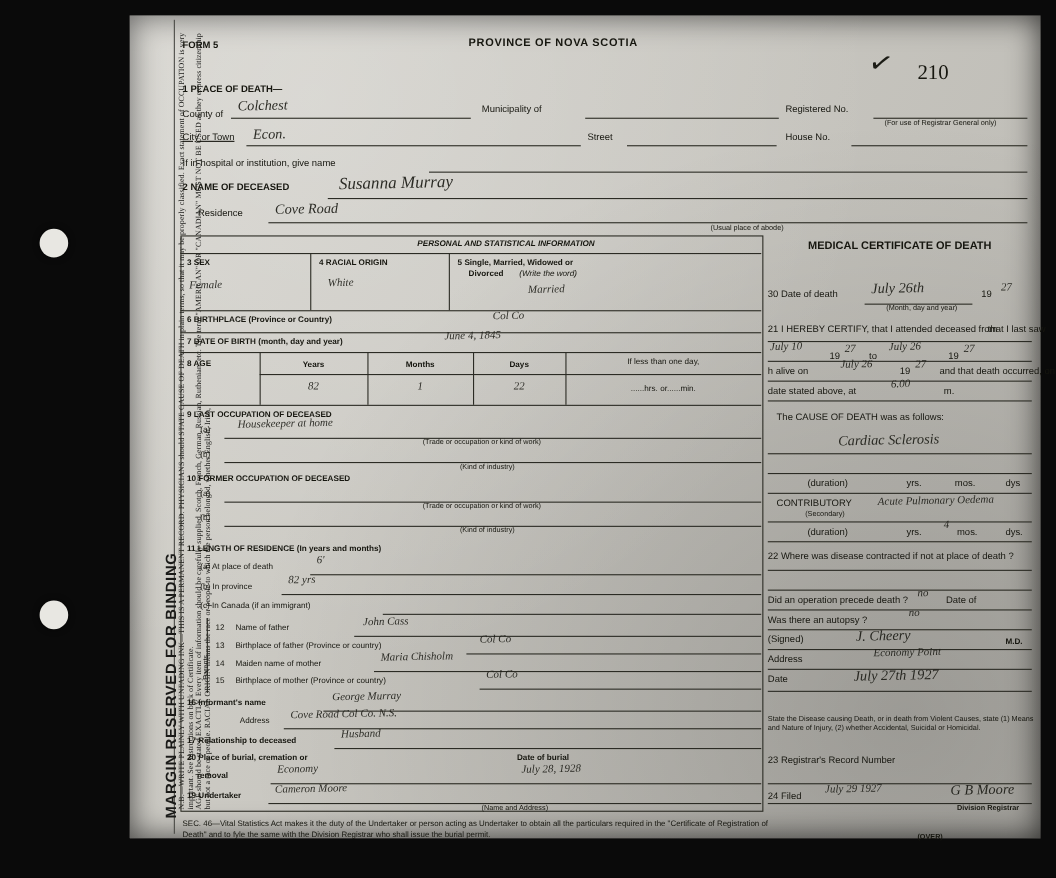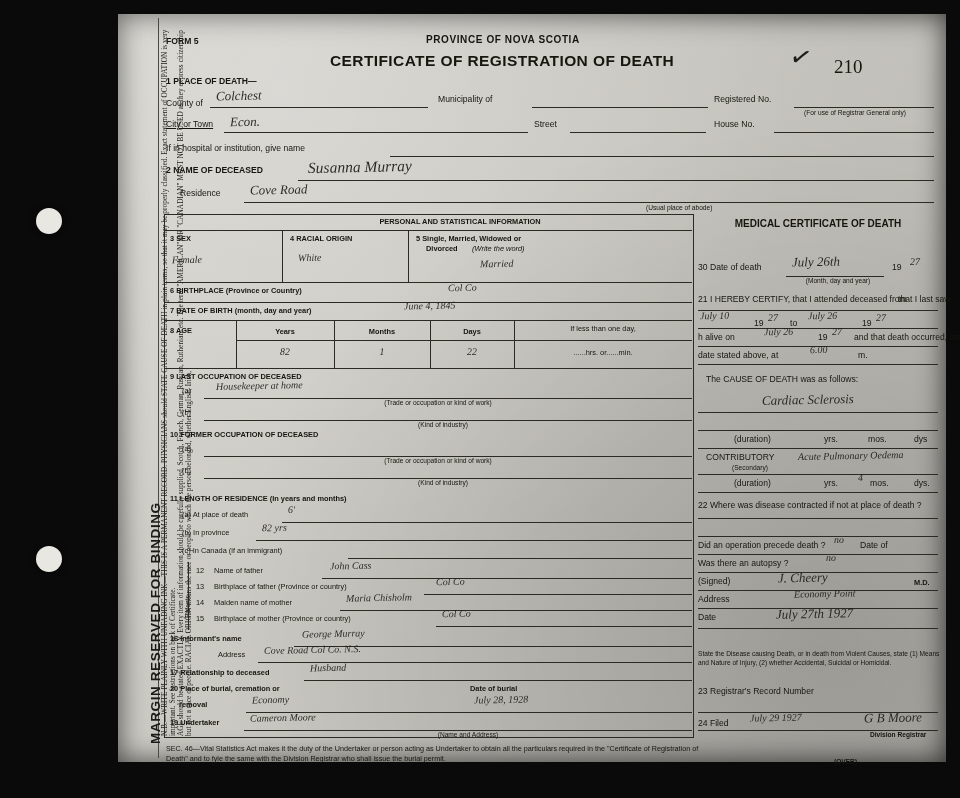--- a/index.html
+++ b/index.html
@@ -91,21 +91,20 @@
   <div style="position:absolute;left:176px;top:20px;width:0;height:0;">
     <div class="vtext vsmall" style="left:1px;top:716px;width:714px;white-space:normal;">
       <span>AGE should be stated EXACTLY.  Every item of information should be carefully supplied.  Scotch, French, German, Russian, Ruthenian, etc.  The term "AMERICAN" OR "CANADIAN" MUST NOT BE USED as they express citizenship but not a race or people.  RACIAL ORIGIN means the race or people to which the person belonged, whether English, Irish,</span>
     </div>
   </div>
 
   <div class="form">
 
     <div class="t sans b sm" style="left:8px;top:18px;">FORM 5</div>
     <div class="t sans b md" style="left:268px;top:16px;letter-spacing:.6px;">PROVINCE OF NOVA SCOTIA</div>
-    <div class="t sans b xl" style="left:172px;top:34px;letter-spacing:.4px;">CERTIFICATE OF REGISTRATION OF DEATH</div>
     <div class="tick" style="left:632px;top:24px;">✓</div>
     <div class="t num210" style="left:676px;top:38px;">210</div>
 
     <div class="t sans b sm" style="left:8px;top:58px;">1  PLACE OF DEATH—</div>
     <div class="t sans sm" style="left:8px;top:80px;">County of</div>
     <div class="t hw lg" style="left:58px;top:70px;">Colchest</div>
     <div class="ln" style="left:52px;top:89px;width:218px;"></div>
     <div class="t sans sm" style="left:280px;top:76px;">Municipality of</div>
     <div class="ln" style="left:374px;top:89px;width:176px;"></div>
     <div class="t sans sm" style="left:556px;top:76px;">Registered No.</div>
@@ -126,21 +125,21 @@
     <div class="t sans b sm" style="left:8px;top:147px;">2  NAME OF DECEASED</div>
     <div class="t hw xl" style="left:150px;top:140px;">Susanna Murray</div>
     <div class="ln" style="left:140px;top:162px;width:636px;"></div>
     <div class="t sans sm" style="left:22px;top:170px;">Residence</div>
     <div class="t hw lg" style="left:92px;top:164px;">Cove Road</div>
     <div class="ln" style="left:86px;top:184px;width:690px;"></div>
     <div class="t sans tiny" style="left:488px;top:186px;">(Usual place of abode)</div>
 
     <div class="bx" style="left:6px;top:196px;width:528px;height:522px;"></div>
     <div class="ln" style="left:6px;top:212px;width:528px;"></div>
-    <div class="t sans b xs c" style="left:6px;top:199px;width:592px;">PERSONAL AND STATISTICAL INFORMATION</div>
+    <div class="t sans b xs c" style="left:6px;top:199px;width:592px;font-style:italic;">PERSONAL AND STATISTICAL INFORMATION</div>
 
     <div class="t sans b md c" style="left:540px;top:200px;width:240px;">MEDICAL CERTIFICATE OF DEATH</div>
 
     <div class="ln" style="left:6px;top:264px;width:528px;"></div>
     <div class="bx" style="left:124px;top:212px;width:0;height:52px;border-width:0 0 0 1px;"></div>
     <div class="bx" style="left:250px;top:212px;width:0;height:52px;border-width:0 0 0 1px;"></div>
     <div class="t sans b xs" style="left:12px;top:216px;">3  SEX</div>
     <div class="t hw md" style="left:14px;top:236px;">Female</div>
     <div class="t sans b xs" style="left:132px;top:216px;">4  RACIAL ORIGIN</div>
     <div class="t hw md" style="left:140px;top:234px;">White</div>

